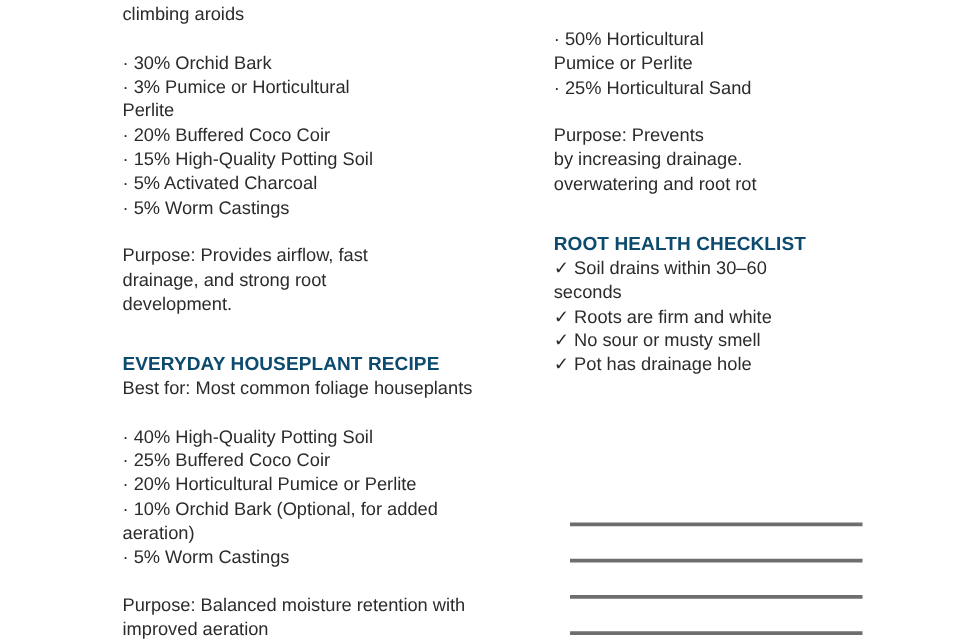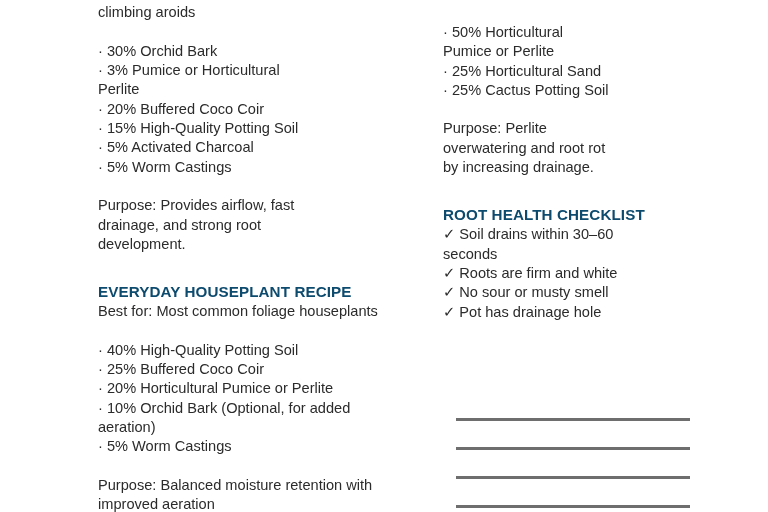--- a/index.html
+++ b/index.html
@@ -159,28 +159,27 @@
 
   </div>
 
   <div class="col col-right">
 
     <div class="block">
       <ul class="list">
         <li>· 50% Horticultural</li>
         <li>Pumice or Perlite</li>
         <li>· 25% Horticultural Sand</li>
-        <li>· 25% Cactus Potting Soil</li>
-      </ul>
-
-      <div class="spacer"></div>
-
-      <div class="para">Purpose: Perlite</div>
+      </ul>
+
+      <div class="spacer"></div>
+
+      <div class="para">Purpose: Prevents</div>
+      <div class="para">by increasing drainage.</div>
       <div class="para">overwatering and root rot</div>
-      <div class="para">by increasing drainage.</div>
     </div>
 
     <div class="spacer-lg"></div>
 
     <div class="block">
       <div class="heading">ROOT HEALTH CHECKLIST</div>
       <ul class="checklist">
         <li>✓ Soil drains within 30–60</li>
         <li>seconds</li>
         <li>✓ Roots are firm and white</li>

